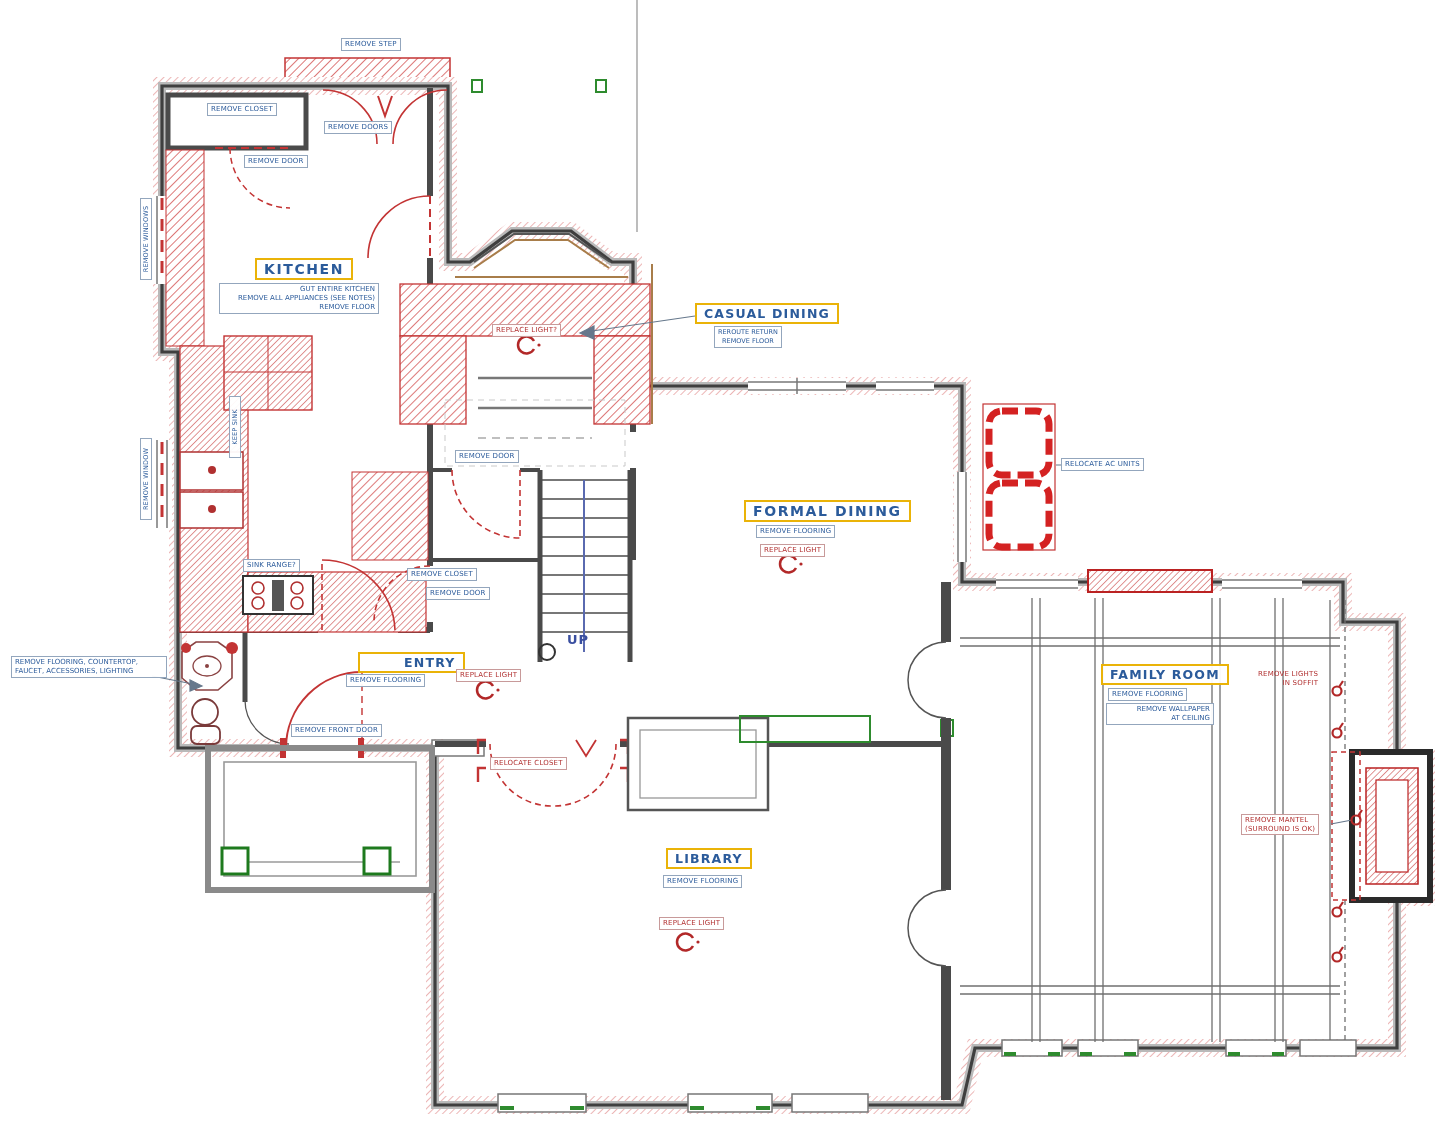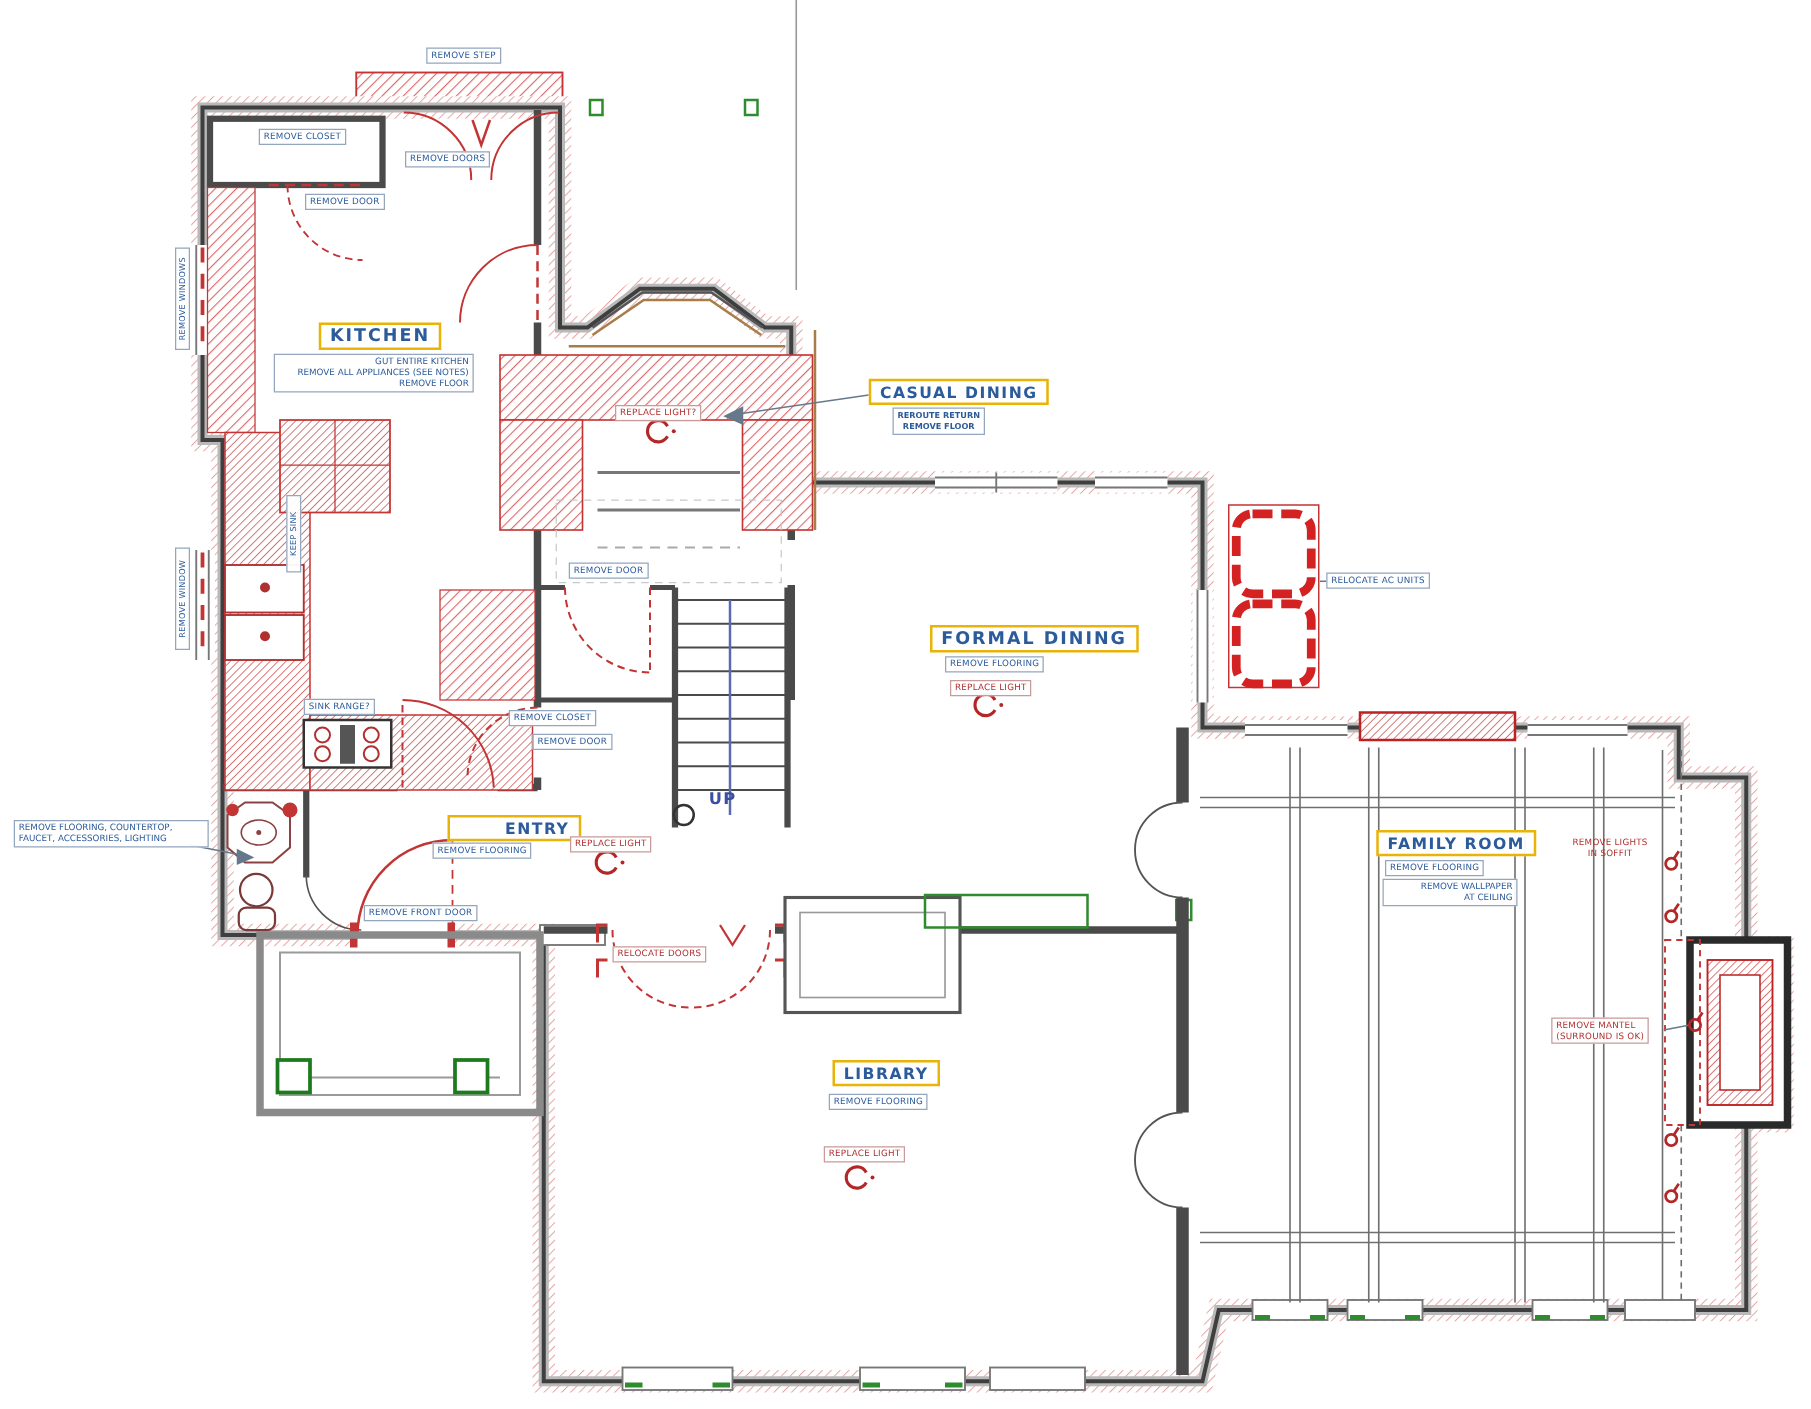--- a/index.html
+++ b/index.html
@@ -345,51 +345,51 @@
 <div class="note" style="left:219px;top:283px;width:152px;text-align:right;">GUT ENTIRE KITCHEN
 REMOVE ALL APPLIANCES (SEE NOTES)
 REMOVE FLOOR</div>
 
 <div class="vlbl" style="left:204px;top:421px;width:56px;">KEEP SINK</div>
 <div class="lbl abs" style="left:243px;top:559px;">SINK RANGE?</div>
 
 <div class="lbl lbl-red abs" style="left:492px;top:324px;">REPLACE LIGHT?</div>
 
 <div class="title title-sm" style="left:695px;top:303px;">CASUAL DINING</div>
-<div class="note" style="left:714px;top:326px;text-align:center;font-size:6.5px;font-weight:bold;">REROUTE RETURN
+<div class="note" style="left:714px;top:326px;text-align:center;font-size:6.5px;">REROUTE RETURN
 REMOVE FLOOR</div>
 
 <div class="lbl abs" style="left:455px;top:450px;">REMOVE DOOR</div>
 <div class="lbl abs" style="left:407px;top:568px;">REMOVE CLOSET</div>
 <div class="lbl abs" style="left:426px;top:587px;">REMOVE DOOR</div>
 
 <div class="up" style="left:567px;top:632px;">UP</div>
 
 <div class="title" style="left:744px;top:500px;">FORMAL DINING</div>
 <div class="lbl abs" style="left:756px;top:525px;">REMOVE FLOORING</div>
 <div class="lbl lbl-red abs" style="left:760px;top:544px;">REPLACE LIGHT</div>
 
 <div class="lbl abs" style="left:1061px;top:458px;">RELOCATE AC UNITS</div>
 
 <div class="title title-sm" style="left:358px;top:652px;padding-left:44px;">ENTRY</div>
 <div class="lbl abs" style="left:346px;top:674px;">REMOVE FLOORING</div>
 <div class="lbl lbl-red abs" style="left:456px;top:669px;">REPLACE LIGHT</div>
 <div class="lbl abs" style="left:291px;top:724px;">REMOVE FRONT DOOR</div>
-<div class="lbl lbl-red abs" style="left:490px;top:757px;">RELOCATE DOORS</div>
+<div class="lbl lbl-red abs" style="left:490px;top:757px;">RELOCATE CLOSET</div>
 
 <div class="title title-sm" style="left:666px;top:848px;">LIBRARY</div>
 <div class="lbl abs" style="left:663px;top:875px;">REMOVE FLOORING</div>
 <div class="lbl lbl-red abs" style="left:659px;top:917px;">REPLACE LIGHT</div>
 
 <div class="note" style="left:11px;top:656px;width:148px;">REMOVE FLOORING, COUNTERTOP,
 FAUCET, ACCESSORIES, LIGHTING</div>
 
 <div class="title title-sm" style="left:1101px;top:664px;">FAMILY ROOM</div>
 <div class="lbl abs" style="left:1108px;top:688px;">REMOVE FLOORING</div>
 <div class="note" style="left:1106px;top:703px;width:100px;text-align:right;">REMOVE WALLPAPER
 AT CEILING</div>
 
-<div class="lbl lbl-red lbl-plain abs" style="left:1255px;top:669px;text-align:center;">REMOVE LIGHTS
+<div class="lbl lbl-red lbl-plain abs" style="left:1255px;top:669px;text-align:right;">REMOVE LIGHTS
 IN SOFFIT</div>
 <div class="lbl lbl-red abs" style="left:1241px;top:814px;text-align:left;">REMOVE MANTEL
 (SURROUND IS OK)</div>
 
 </div>
 
 </body></html>

